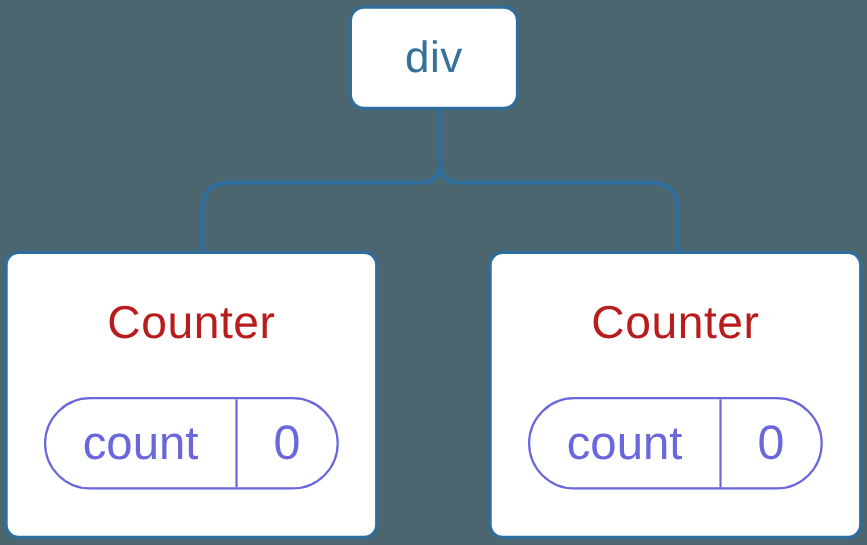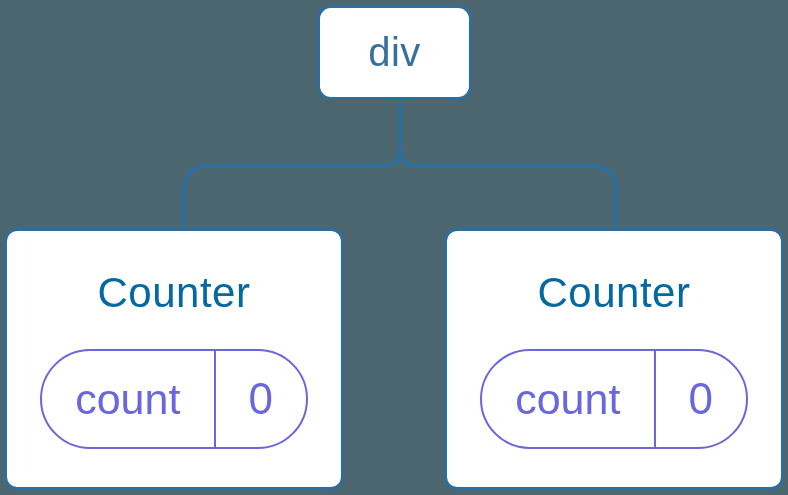--- a/index.html
+++ b/index.html
@@ -58,27 +58,27 @@
     display: flex;
     flex-direction: column;
     align-items: center;
   }
   .card-left  { left: 4px; }
   .card-right { left: 444px; }
   .card-title {
     margin-top: 38px;
     font-size: 42px;
     font-weight: 500;
-    color: #0369a1;
+    color: #b91c1c;
     letter-spacing: 0.5px;
   }
   .pill {
-    margin-top: 32px;
+    margin-top: 44px;
     width: 268px;
-    height: 100px;
+    height: 84px;
     box-sizing: border-box;
     border: 2.5px solid #6a67dd;
     border-radius: 60px;
     display: flex;
     color: #6a67dd;
     background: #ffffff;
   }
   .pill-key {
     flex: 0 0 65%;
     display: flex;

